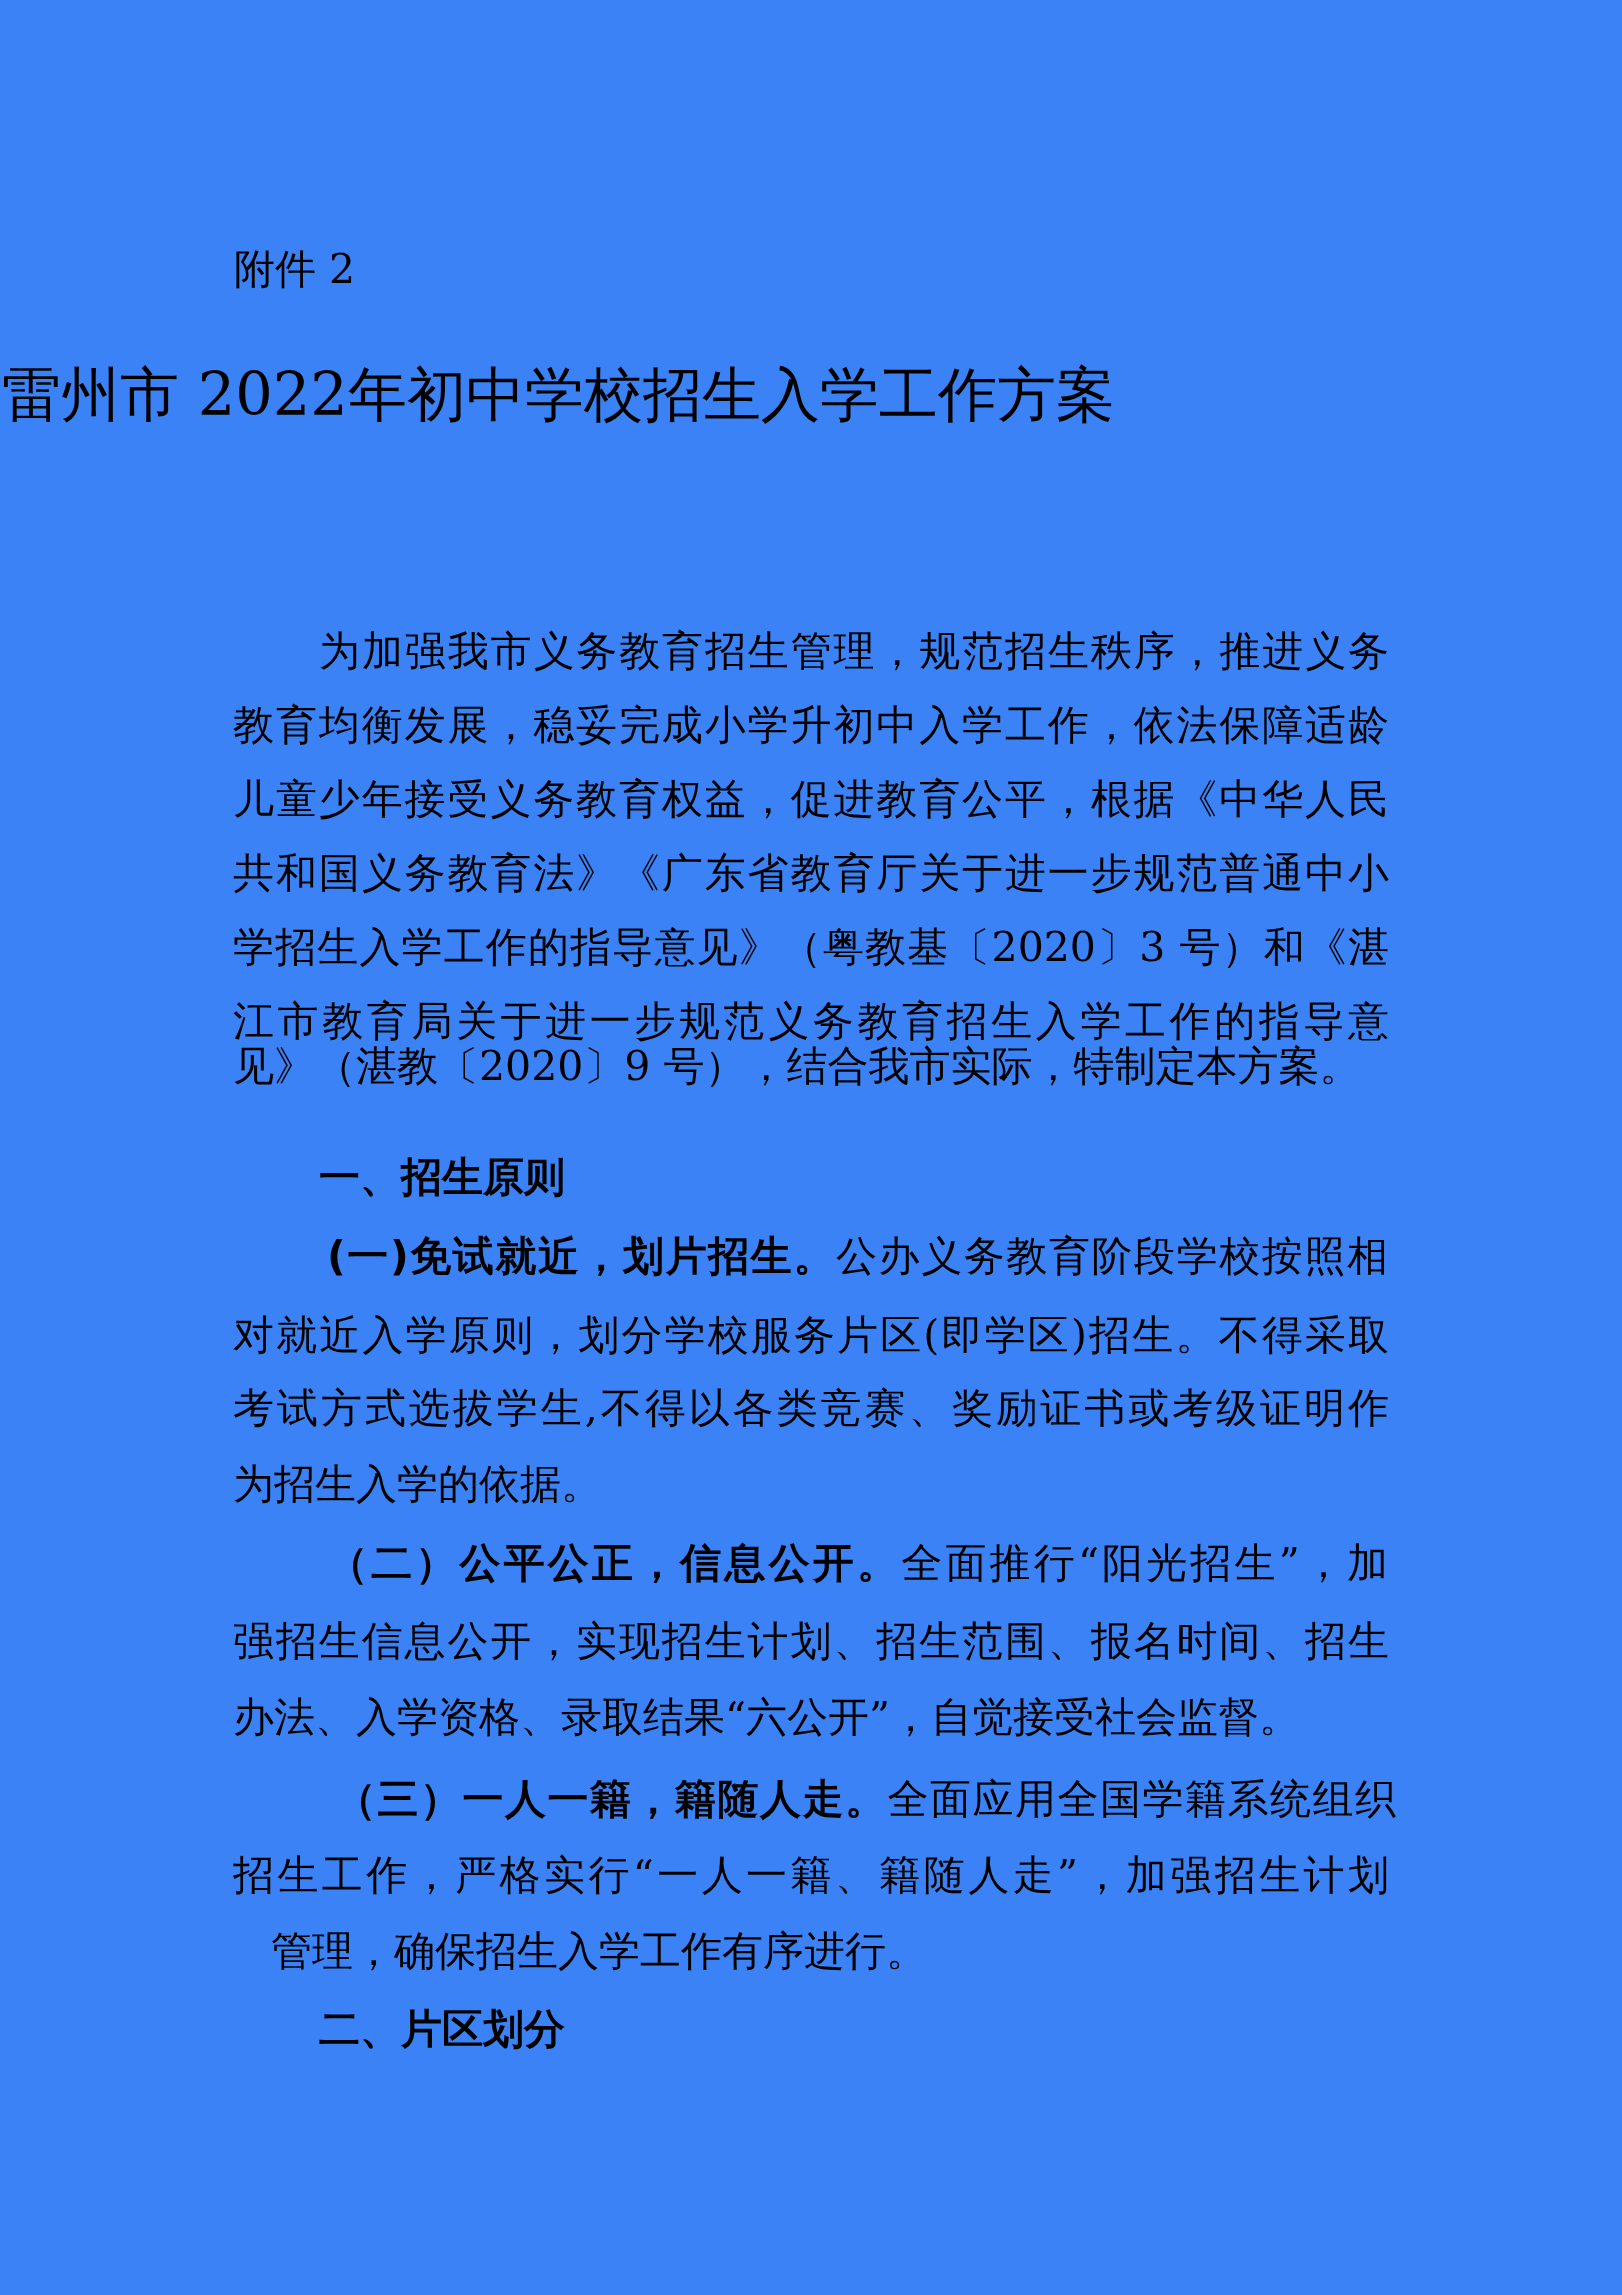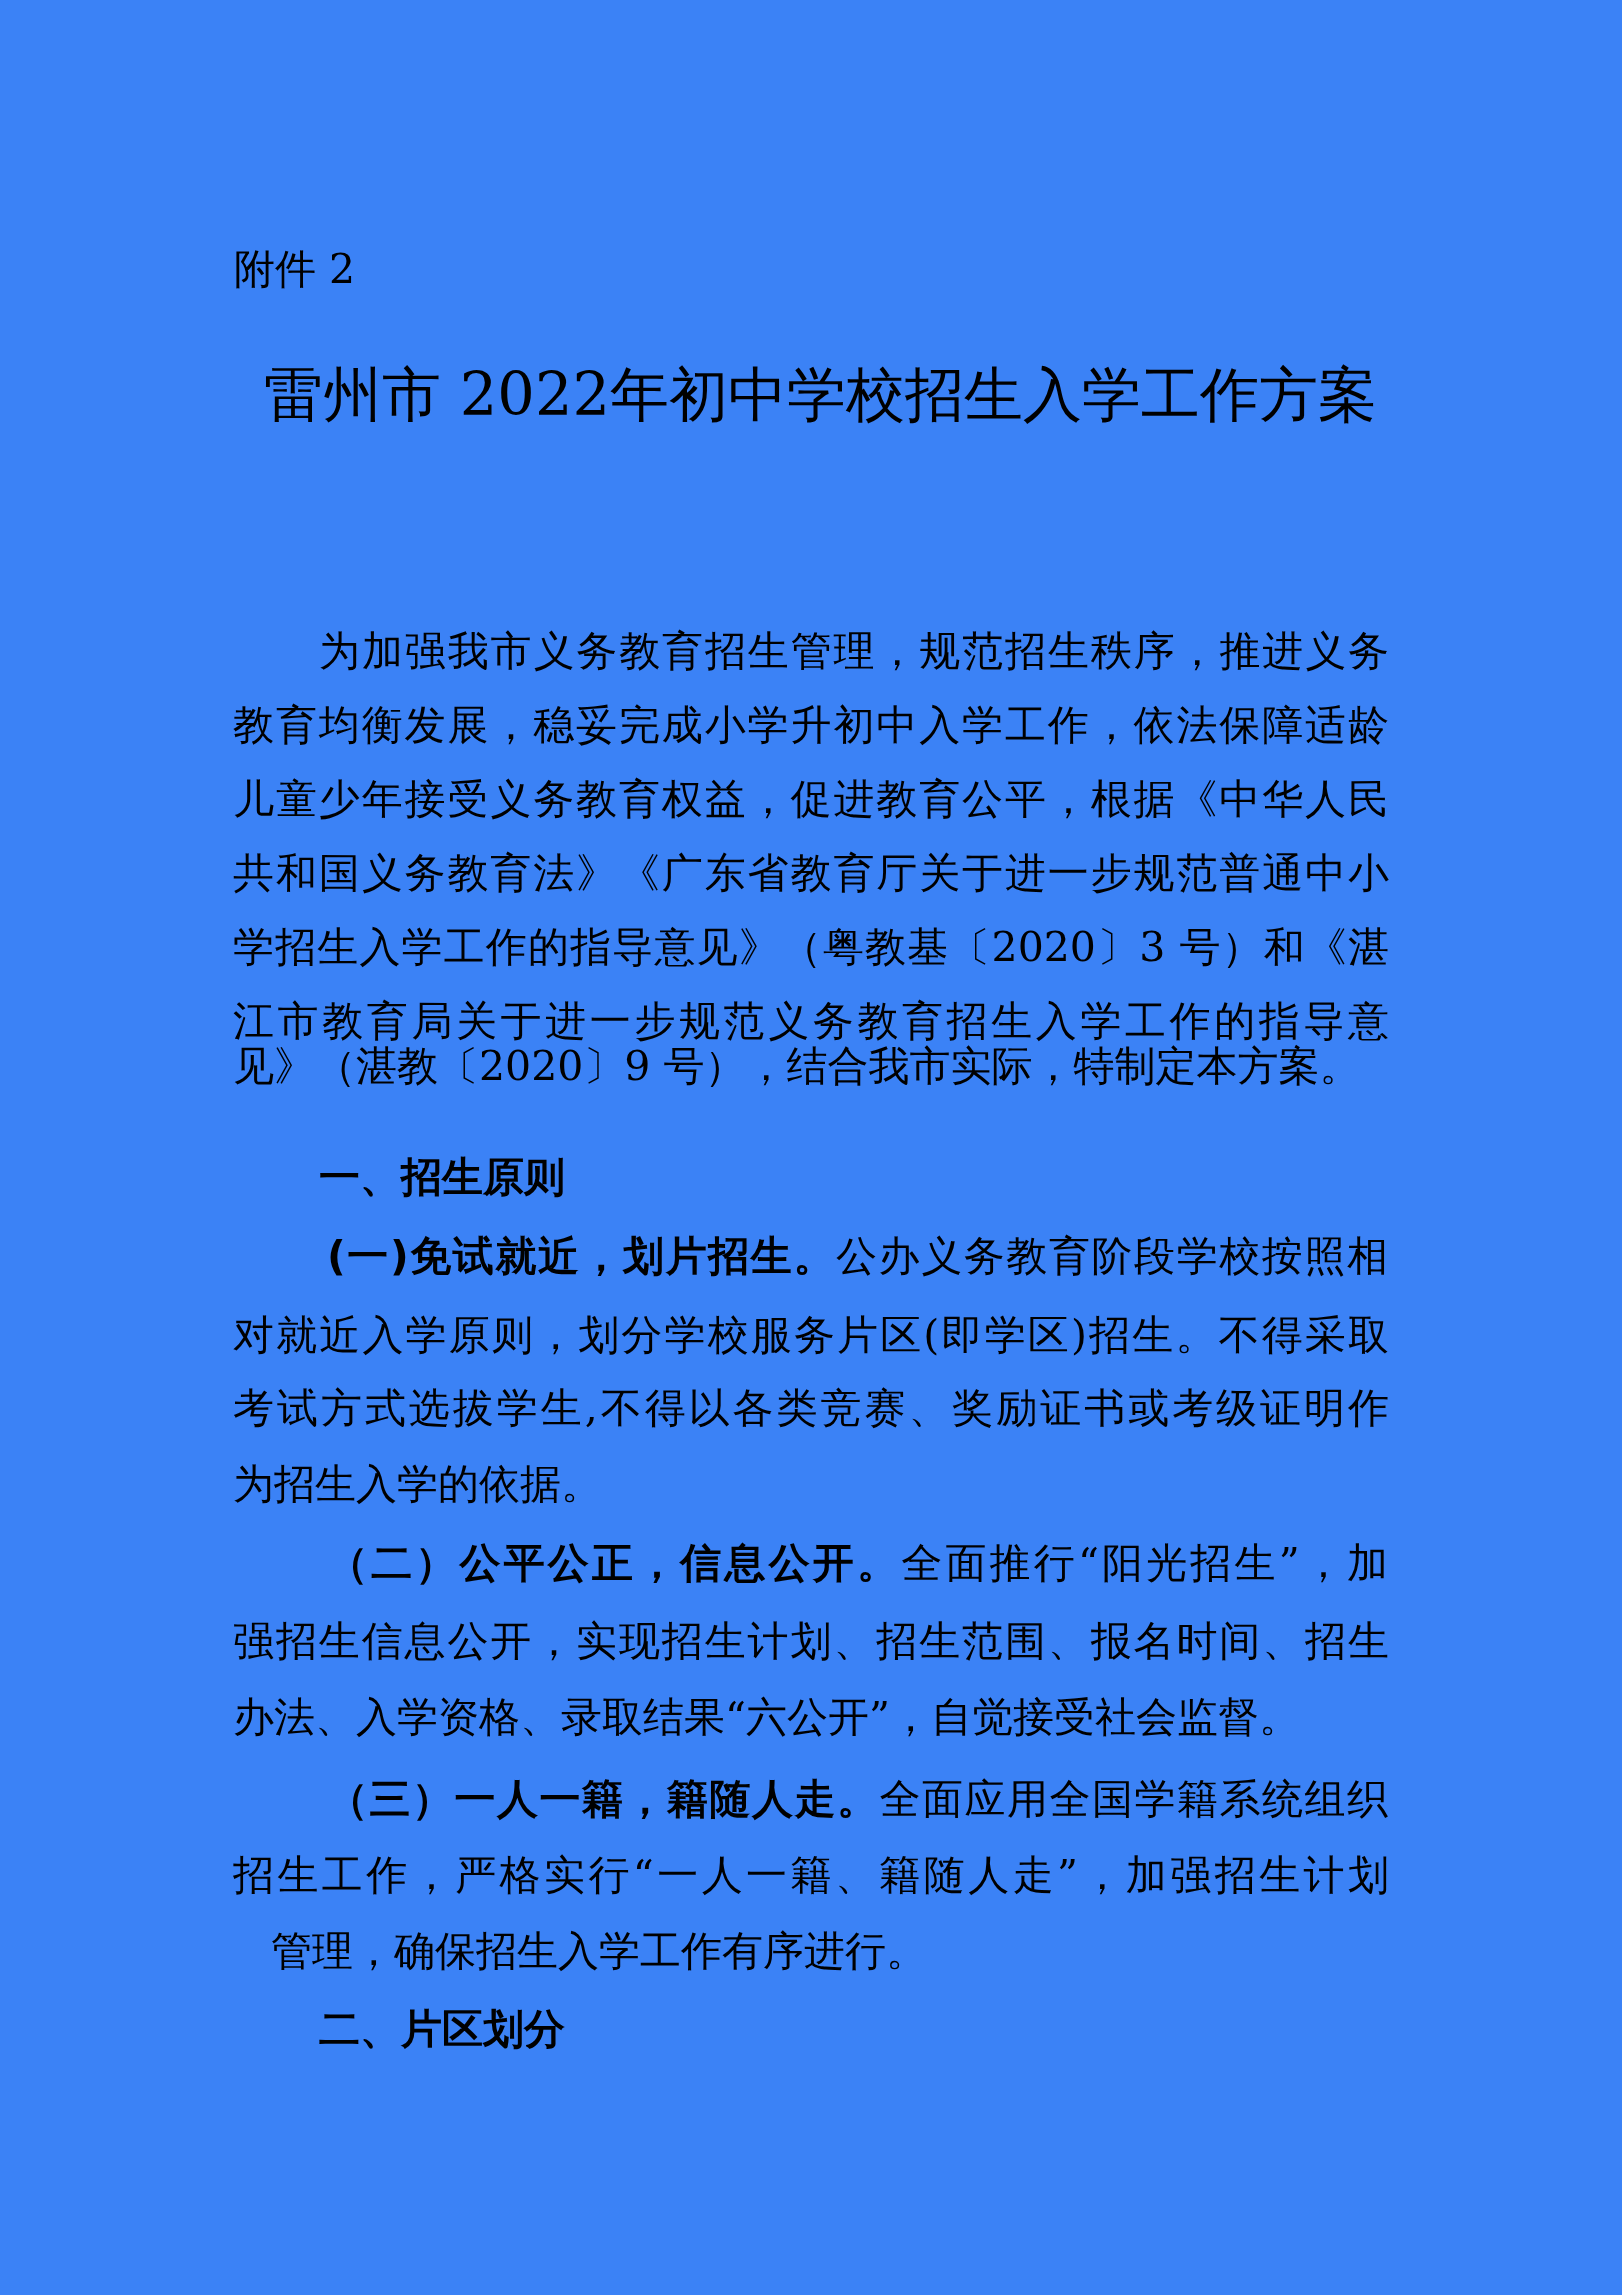--- a/index.html
+++ b/index.html
@@ -10,23 +10,23 @@
     }
     .page { position: absolute; left: 0; top: 0; width: 1623px; height: 2295px; background: #3b82f6; }
 
     .attachment-label {
       position: absolute; left: 234px; top: 243px;
       font-size: 41px; line-height: 52px; white-space: nowrap;
       font-family: "DejaVu Serif", "Liberation Serif", serif;
     }
     .doc-title {
       position: absolute; left: 0; width: 1623px; top: 359px;
-      text-align: center; font-size: 59px; line-height: 72px; white-space: nowrap;
+      text-align: left; font-size: 59px; line-height: 72px; white-space: nowrap;
       font-family: "DejaVu Serif", "Liberation Serif", serif;
-      padding-left: 18px; box-sizing: border-box;
+      padding-left: 2px; box-sizing: border-box;
     }
     .doc-subtitle {
       position: absolute; left: 0; width: 1623px; top: 474px;
       text-align: center; font-size: 42px; line-height: 52px; white-space: nowrap;
       font-family: "DejaVu Serif", "Liberation Serif", serif;
     }
 
     .line {
       position: absolute; left: 233px; width: 1156px;
       height: 59px; line-height: 59px;
@@ -79,21 +79,21 @@
     <div class="line last" style="top:1455px;">为招生入学的依据。</div>
   </div>
 
   <div>
     <div class="line indent-b" style="top:1534px;"><span class="bold-lead">（二）公平公正，信息公开。</span><span>全面推行“阳光招生”，加</span></div>
     <div class="line" style="top:1612px;">强招生信息公开，实现招生计划、招生范围、报名时间、招生</div>
     <div class="line last" style="top:1688px;">办法、入学资格、录取结果“六公开”，自觉接受社会监督。</div>
   </div>
 
   <div>
-    <div class="line indent-b" style="top:1770px;"><span class="bold-lead">（三）一人一籍，籍随人走。</span><span>全面应用全国学籍系统组织</span></div>
+    <div class="line indent-b" style="top:1770px;margin-left:8px;"><span class="bold-lead">（三）一人一籍，籍随人走。</span><span>全面应用全国学籍系统组织</span></div>
     <div class="line" style="top:1846px;">招生工作，严格实行“一人一籍、籍随人走”，加强招生计划</div>
     <div class="line last" style="top:1922px;margin-left:38px;">管理，确保招生入学工作有序进行。</div>
   </div>
 
   <div class="heading" style="top:2000px;">二、片区划分</div>
 
 
 </div>
 
 

